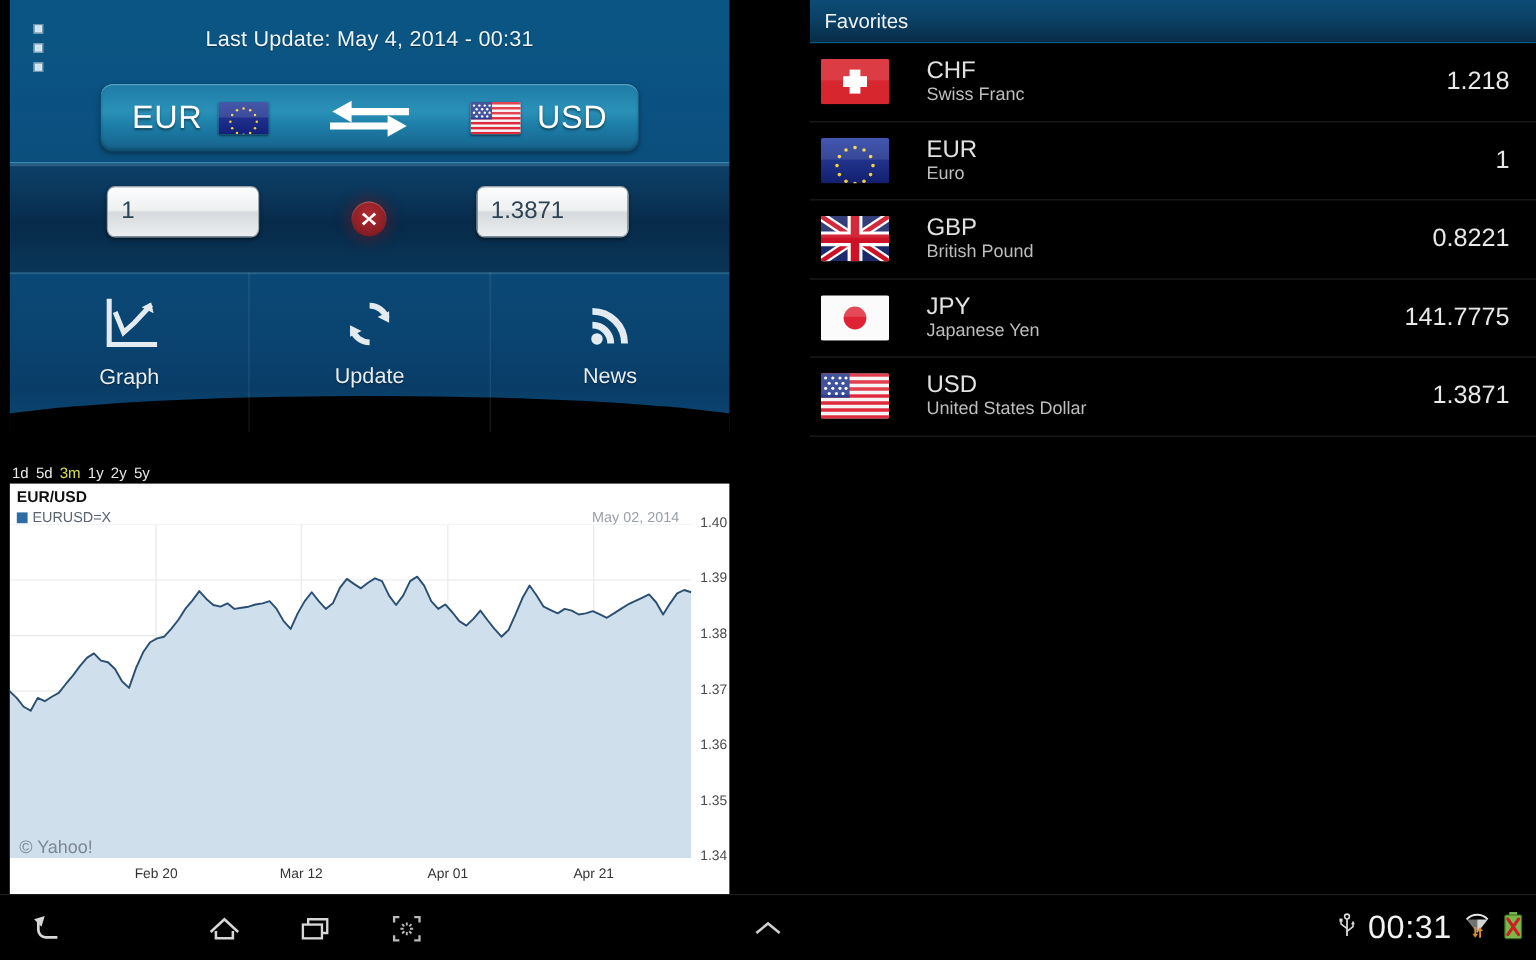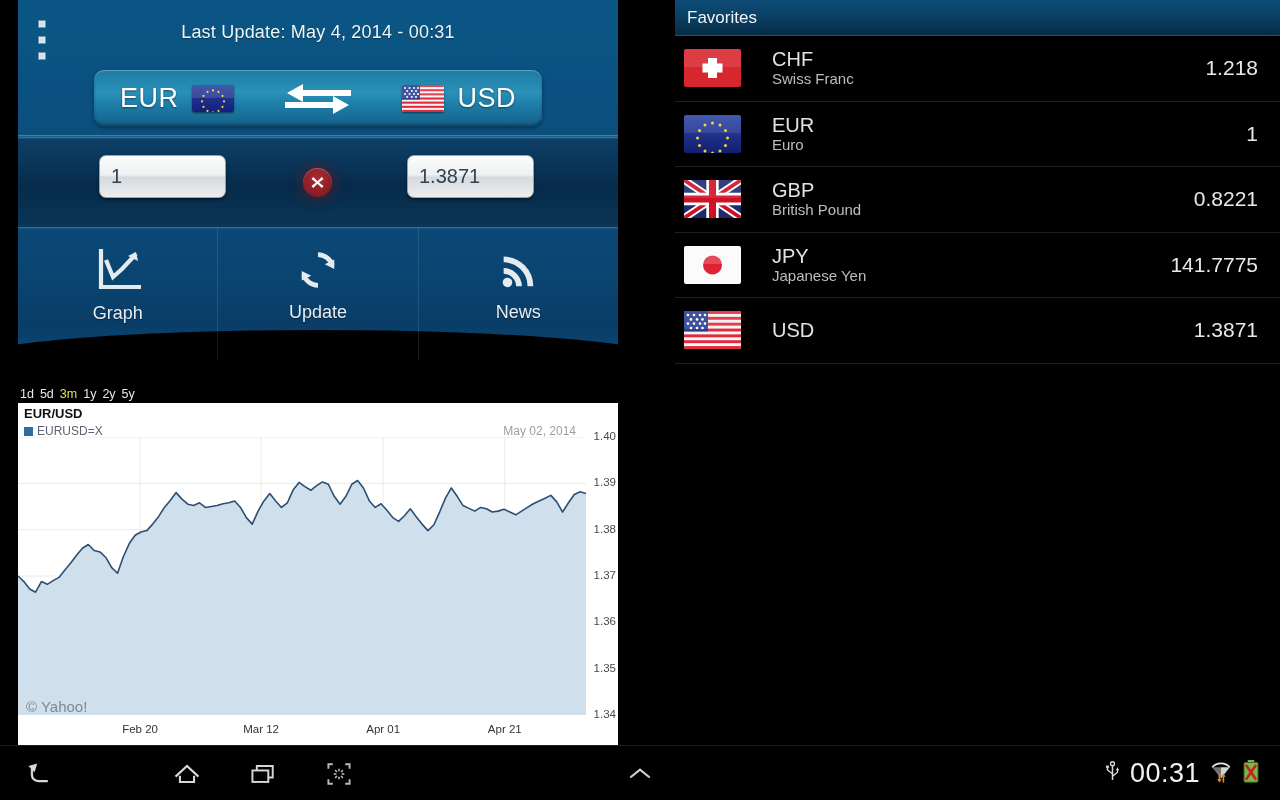--- a/index.html
+++ b/index.html
@@ -6,21 +6,21 @@
   html, body {
     width: 1280px; height: 800px;
     background: #000;
     font-family: "Liberation Sans", sans-serif;
     overflow: hidden;
   }
   #root { position: relative; width: 1280px; height: 800px; background: #000; }
 
   
   #app-pane {
-    position: absolute; left: 18px; top: 0; width: 600px; height: 745px;
+    position: absolute; left: 8px; top: 0; width: 600px; height: 745px;
     background: #000; overflow: hidden;
   }
 
   
   #header-band {
     position: relative; width: 600px; height: 137px;
     background:
       linear-gradient(to bottom, #0a5584 0%, #0b5583 28%, #0a5182 60%, #0c4f7d 100%);
   }
   #header-band:after {
@@ -166,21 +166,21 @@
     position: absolute; left: 0; top: 745px; width: 1280px; height: 55px;
     background: #000; border-top: 1px solid #1d1d1d;
     display: flex; align-items: center;
   }
   .nav-btn { position: absolute; top: 0; height: 55px; width: 72px; display:flex; align-items:center; justify-content:center; }
   #nav-back { left: 3px; }
   #nav-home { left: 151px; }
   #nav-recent { left: 227px; }
   #nav-screenshot { left: 303px; }
   #nav-expand { left: 604px; width: 72px; }
-  #sys-tray { position: absolute; right: 20px; top: 0; height: 55px; display: flex; align-items: center; gap: 9px; }
+  #sys-tray { position: absolute; right: 10px; top: 0; height: 55px; display: flex; align-items: center; gap: 9px; }
   #sys-clock { color: #f2f2f2; font-size: 27px; letter-spacing: .5px; }
 </style>
 </head>
 <body>
 
 <div id="root">
 
   <div id="app-pane">
 
     <div id="header-band">
@@ -462,20 +462,21 @@
                 <circle cx="16" cy="12.6" r="1.3"></circle>
                 <circle cx="21" cy="12.6" r="1.3"></circle>
                 <circle cx="7" cy="17" r="1.3"></circle>
                 <circle cx="13" cy="17" r="1.3"></circle>
                 <circle cx="18.5" cy="17" r="1.3"></circle>
               </g>
               <rect width="57" height="18" fill="rgba(255,255,255,.10)"></rect>
             </svg></span>
           <div class="fav-text">
             <div class="fav-code">USD</div>
+            <div class="fav-name">United States Dollar</div>
           </div>
           <div class="fav-rate">1.3871</div>
         </div>
       </div>
   </div>
 
   <div id="navbar">
     <div class="nav-btn" id="nav-back">
       <svg viewBox="0 0 34 34" width="30" height="30">
         <path d="M9 9 L9 18 A7 7 0 0 0 16 25 L27 25" stroke="#d7d7d7" stroke-width="2.6" fill="none" stroke-linecap="butt"></path>

